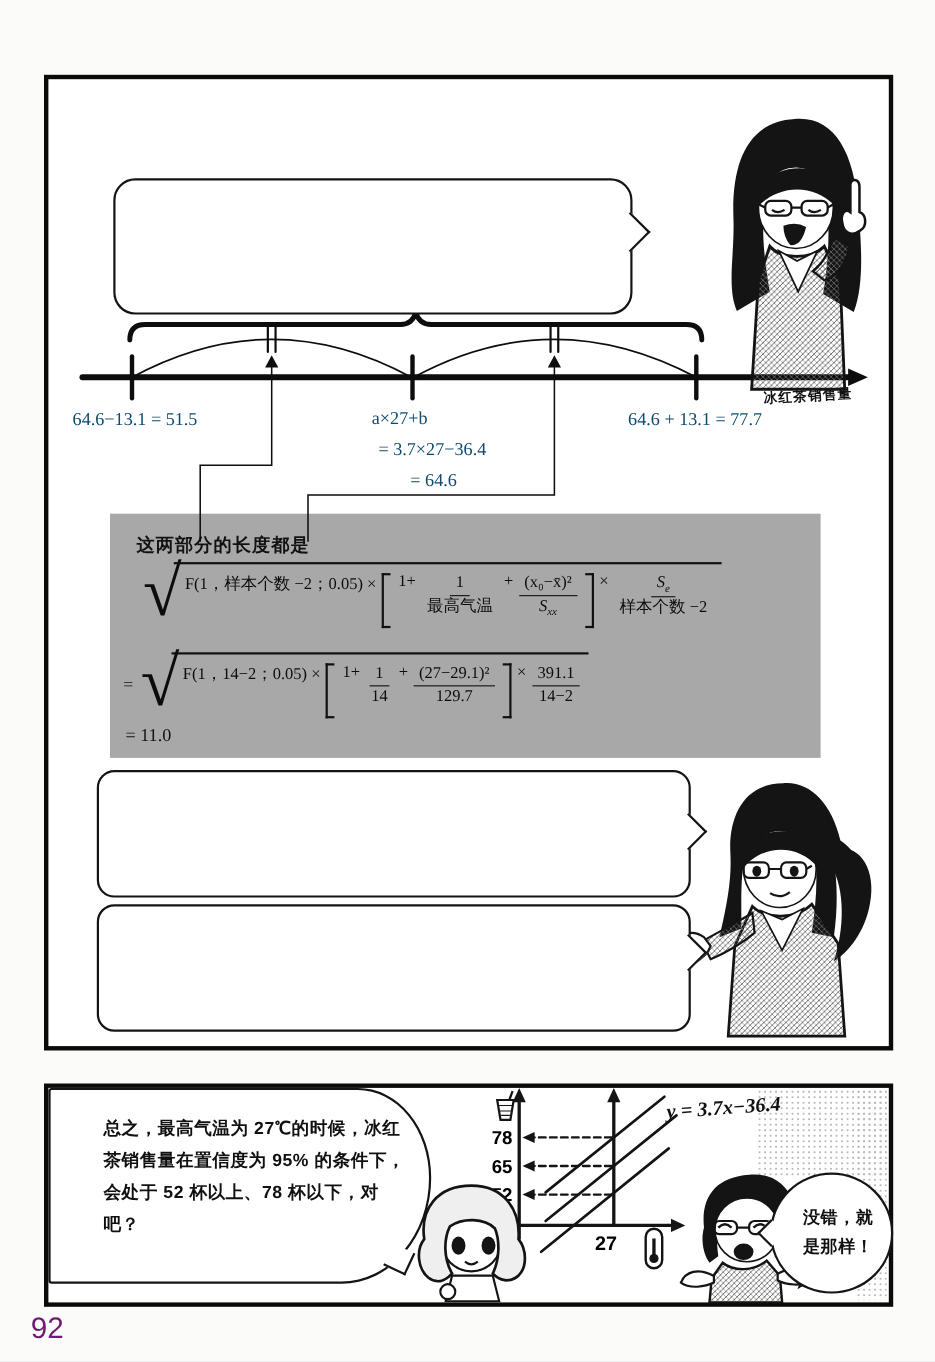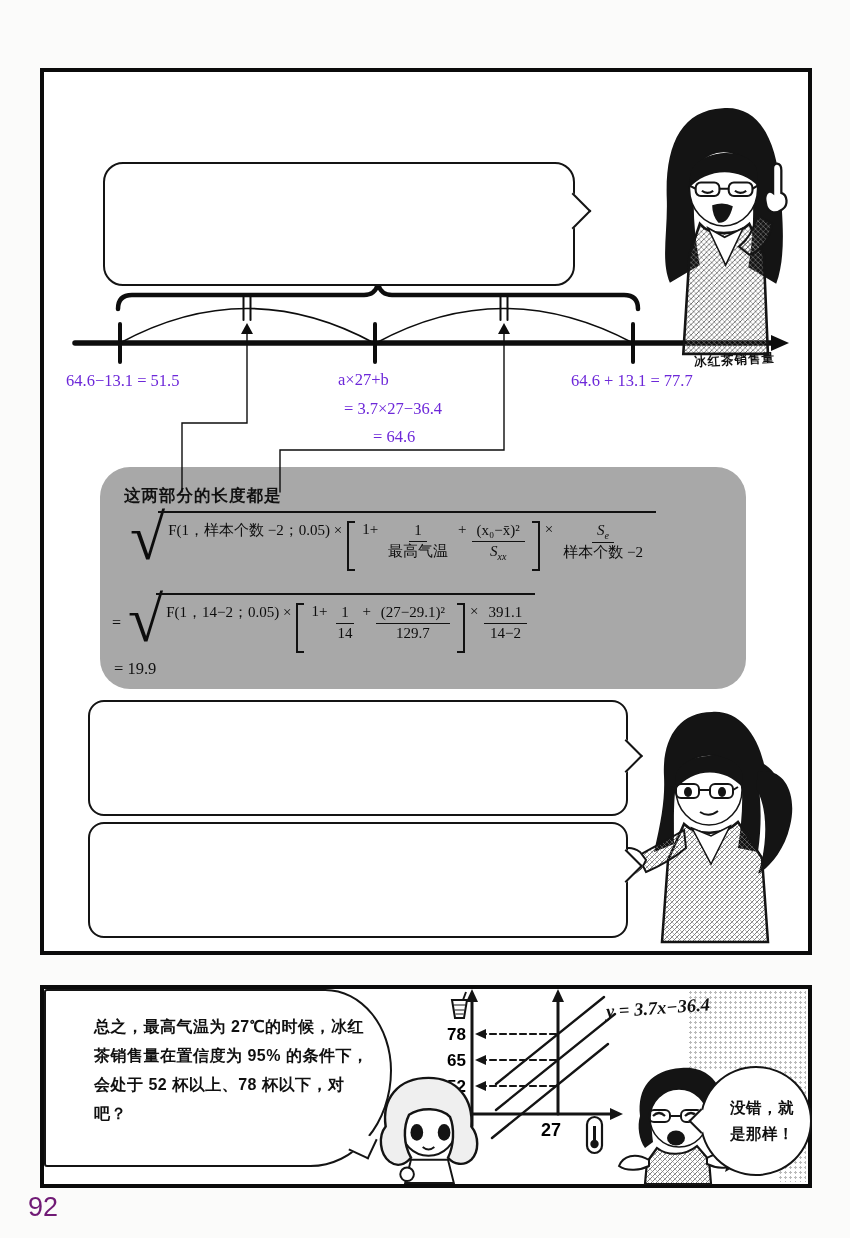--- a/index.html
+++ b/index.html
@@ -6,24 +6,24 @@
   .page{position:relative;width:850px;height:1238px;background:#fbfbfa;margin:0 auto;
         font-family:"Liberation Sans",sans-serif;color:#111;overflow:hidden;}
   .page *{box-sizing:border-box;}
   .panel{position:absolute;border:4px solid #0b0b0b;background:#fff;}
   .bubble{position:absolute;background:#fff;border:2.5px solid #141414;border-radius:20px;z-index:6;}
   .btxt{position:absolute;font-weight:700;letter-spacing:0.5px;line-height:27px;font-size:15.5px;color:#101010;}
   .tail{position:absolute;background:#fff;z-index:7;}
   .tail.r{border-top:2.5px solid #141414;border-right:2.5px solid #141414;transform:rotate(45deg);}
   .tail.l{border-left:2.5px solid #141414;border-bottom:2.5px solid #141414;transform:rotate(45deg);}
   .diagram-title{position:absolute;font-weight:800;font-size:17px;letter-spacing:1.5px;}
-  .numlabel{position:absolute;font-family:"Liberation Serif",serif;font-size:16.5px;color:#6d28d9;white-space:nowrap;}
+  .numlabel{position:absolute;font-family:"Liberation Serif",serif;font-size:16.5px;color:#0c4a6e;white-space:nowrap;}
   .numlabel.it{}
   .axis-label{position:absolute;font-weight:800;font-size:12.5px;transform:rotate(-3deg);letter-spacing:1px;}
-  .graybox{position:absolute;left:100px;top:467px;width:646px;height:222px;background:#a8a8a8;z-index:1;border-radius:30px;}
+  .graybox{position:absolute;left:100px;top:467px;width:646px;height:222px;background:#a8a8a8;z-index:1;}
   .gb-title{position:absolute;left:24px;top:18px;font-weight:800;font-size:16.5px;letter-spacing:1px;}
   .f-row{position:absolute;display:flex;align-items:center;font-family:"Liberation Serif",serif;
          font-size:15px;color:#0c0c0c;white-space:nowrap;}
   .sqrt{display:flex;align-items:flex-start;}
   .rad{font-size:64px;line-height:58px;font-family:"Liberation Serif",serif;font-weight:400;margin-right:-7px;}
   .rad-body{display:flex;align-items:flex-start;border-top:2.2px solid #111;padding:8px 8px 2px 10px;gap:5px;margin-top:2px;min-height:62px;}
   .frac{display:inline-flex;flex-direction:column;align-items:center;line-height:1.3;}
   .frac .fn{border-bottom:1.6px solid #111;padding:0 5px;}
   .frac .fd{padding:0 5px;}
   .brk{align-self:stretch;width:8px;}
@@ -127,21 +127,21 @@
           <span class="brk br"></span>
           <span>×</span>
           <span class="frac">
             <span class="fn">391.1</span>
             <span class="fd">14−2</span>
           </span>
         </span>
       </span>
     </div>
 
-    <div class="f-result" style="left:14px;top:192px;">= 19.9</div>
+    <div class="f-result" style="left:14px;top:192px;">= 11.0</div>
   </div>
 
   <svg style="left:50px;top:252px;z-index:2;" width="745" height="245" viewBox="0 0 745 245">
     <g stroke="#0d0d0d" fill="none" stroke-linecap="round">
       <path d="M68,57 Q68,43 82,43 L314,43 Q325,43 328,32 Q331,43 342,43 L574,43 Q588,43 588,57" stroke-width="4.5"></path>
       <line x1="25" y1="91" x2="723" y2="91" stroke-width="5.5"></line>
       <line x1="70" y1="72" x2="70" y2="110" stroke-width="4"></line>
       <line x1="325" y1="72" x2="325" y2="110" stroke-width="4"></line>
       <line x1="583" y1="72" x2="583" y2="110" stroke-width="4"></line>
       <path d="M70,91 Q197,22 324,91" stroke-width="1.6"></path>

